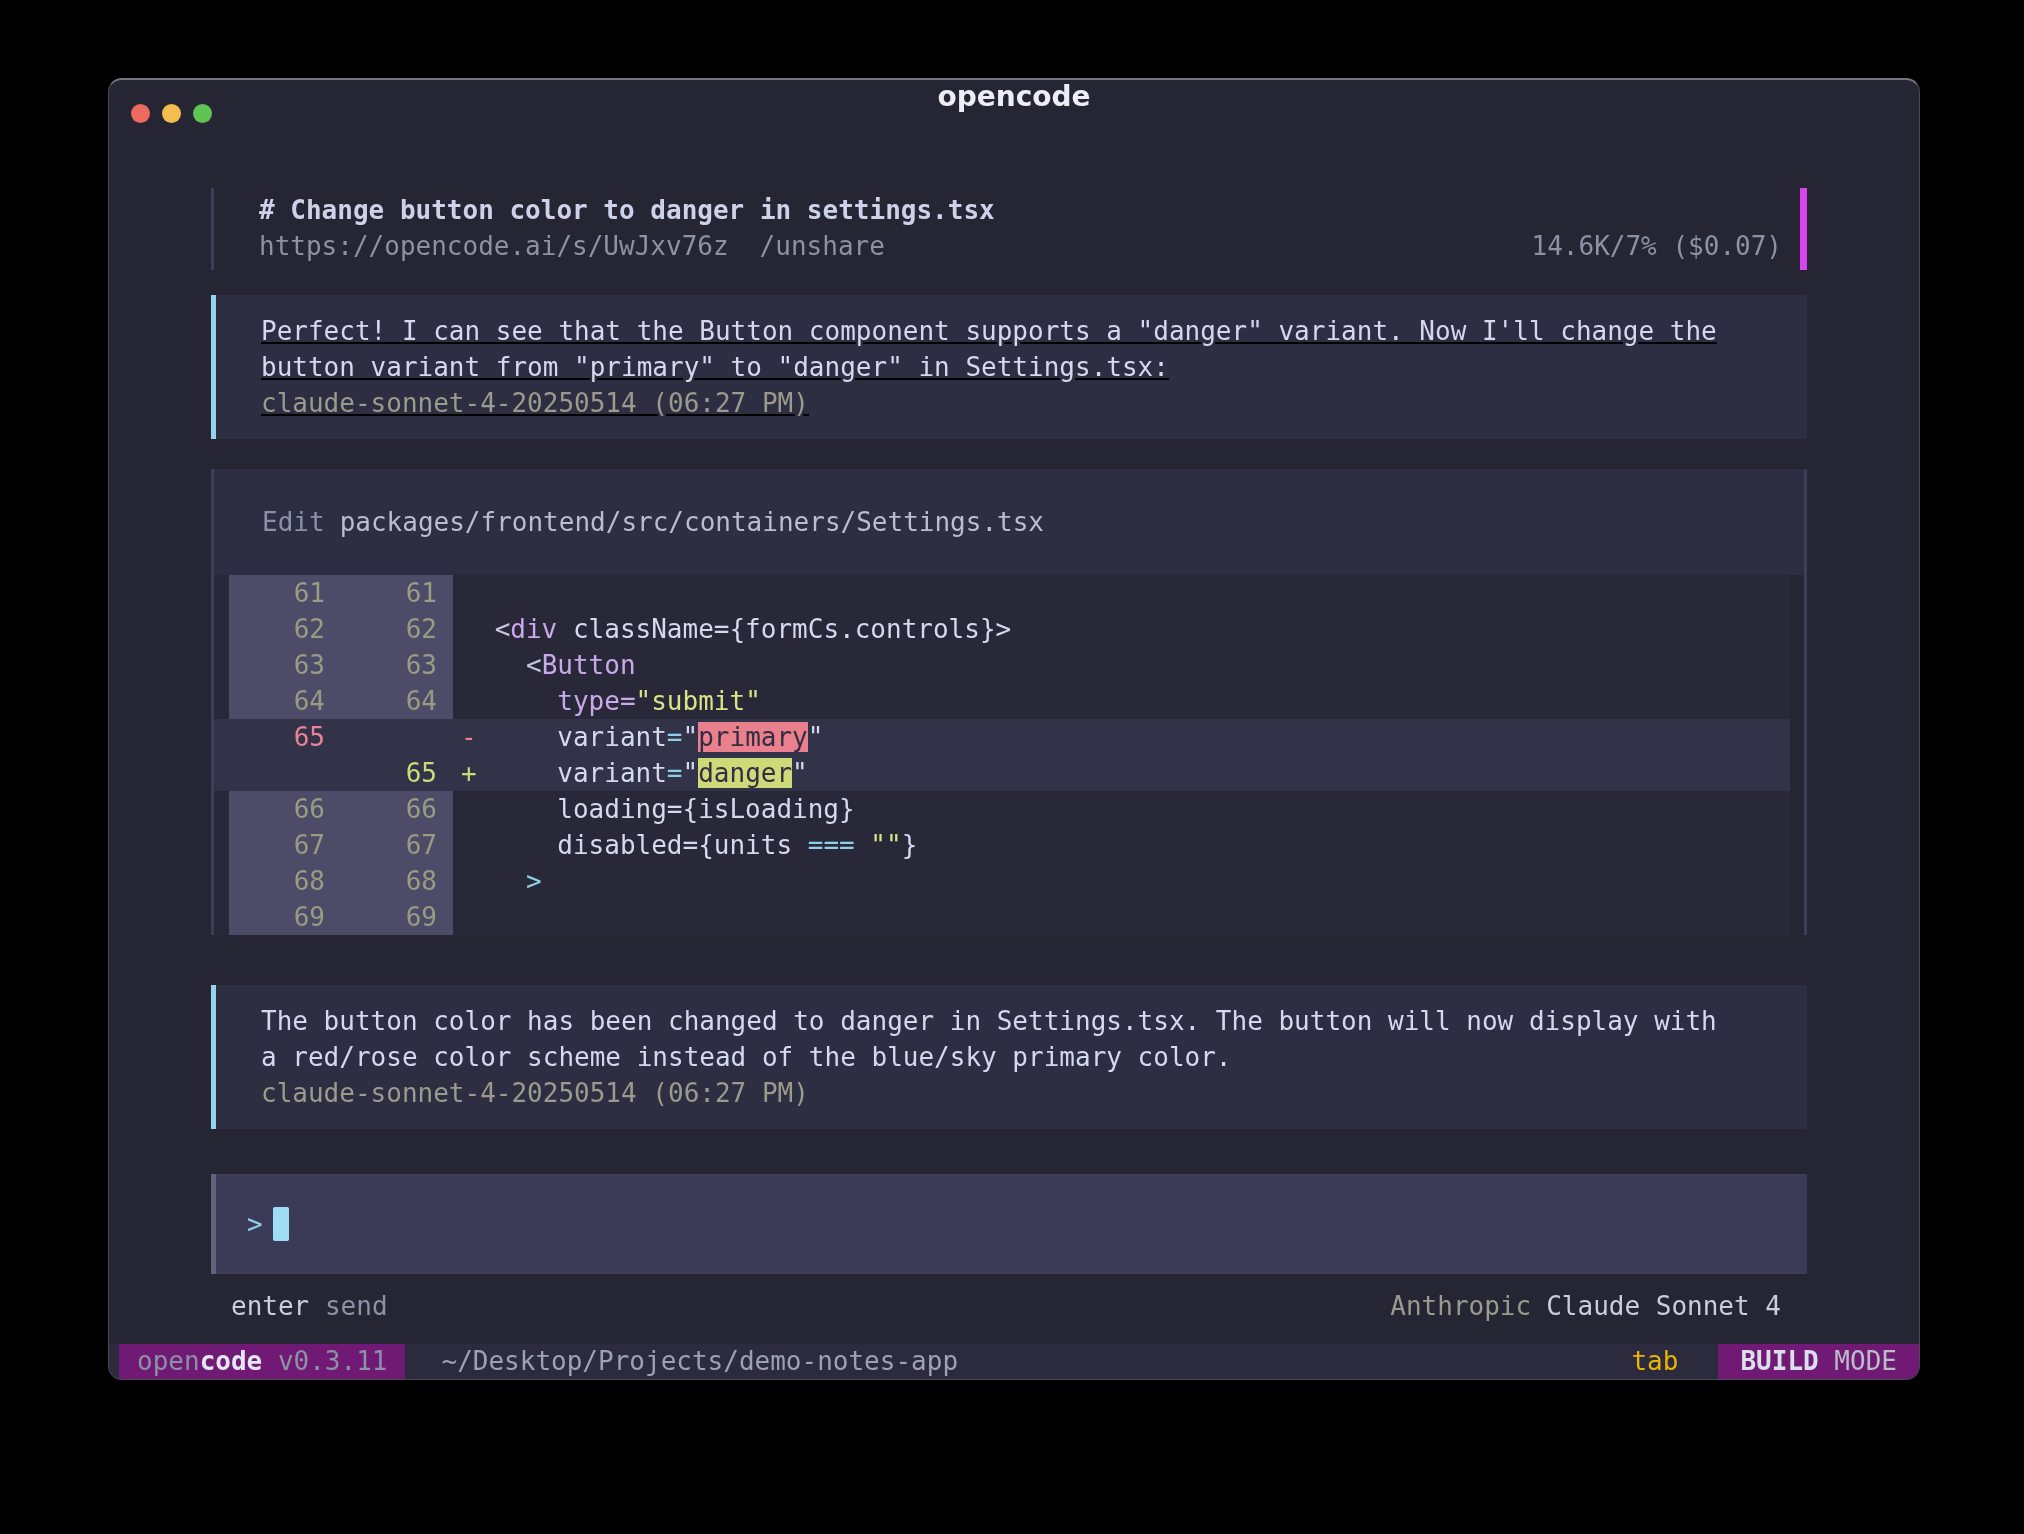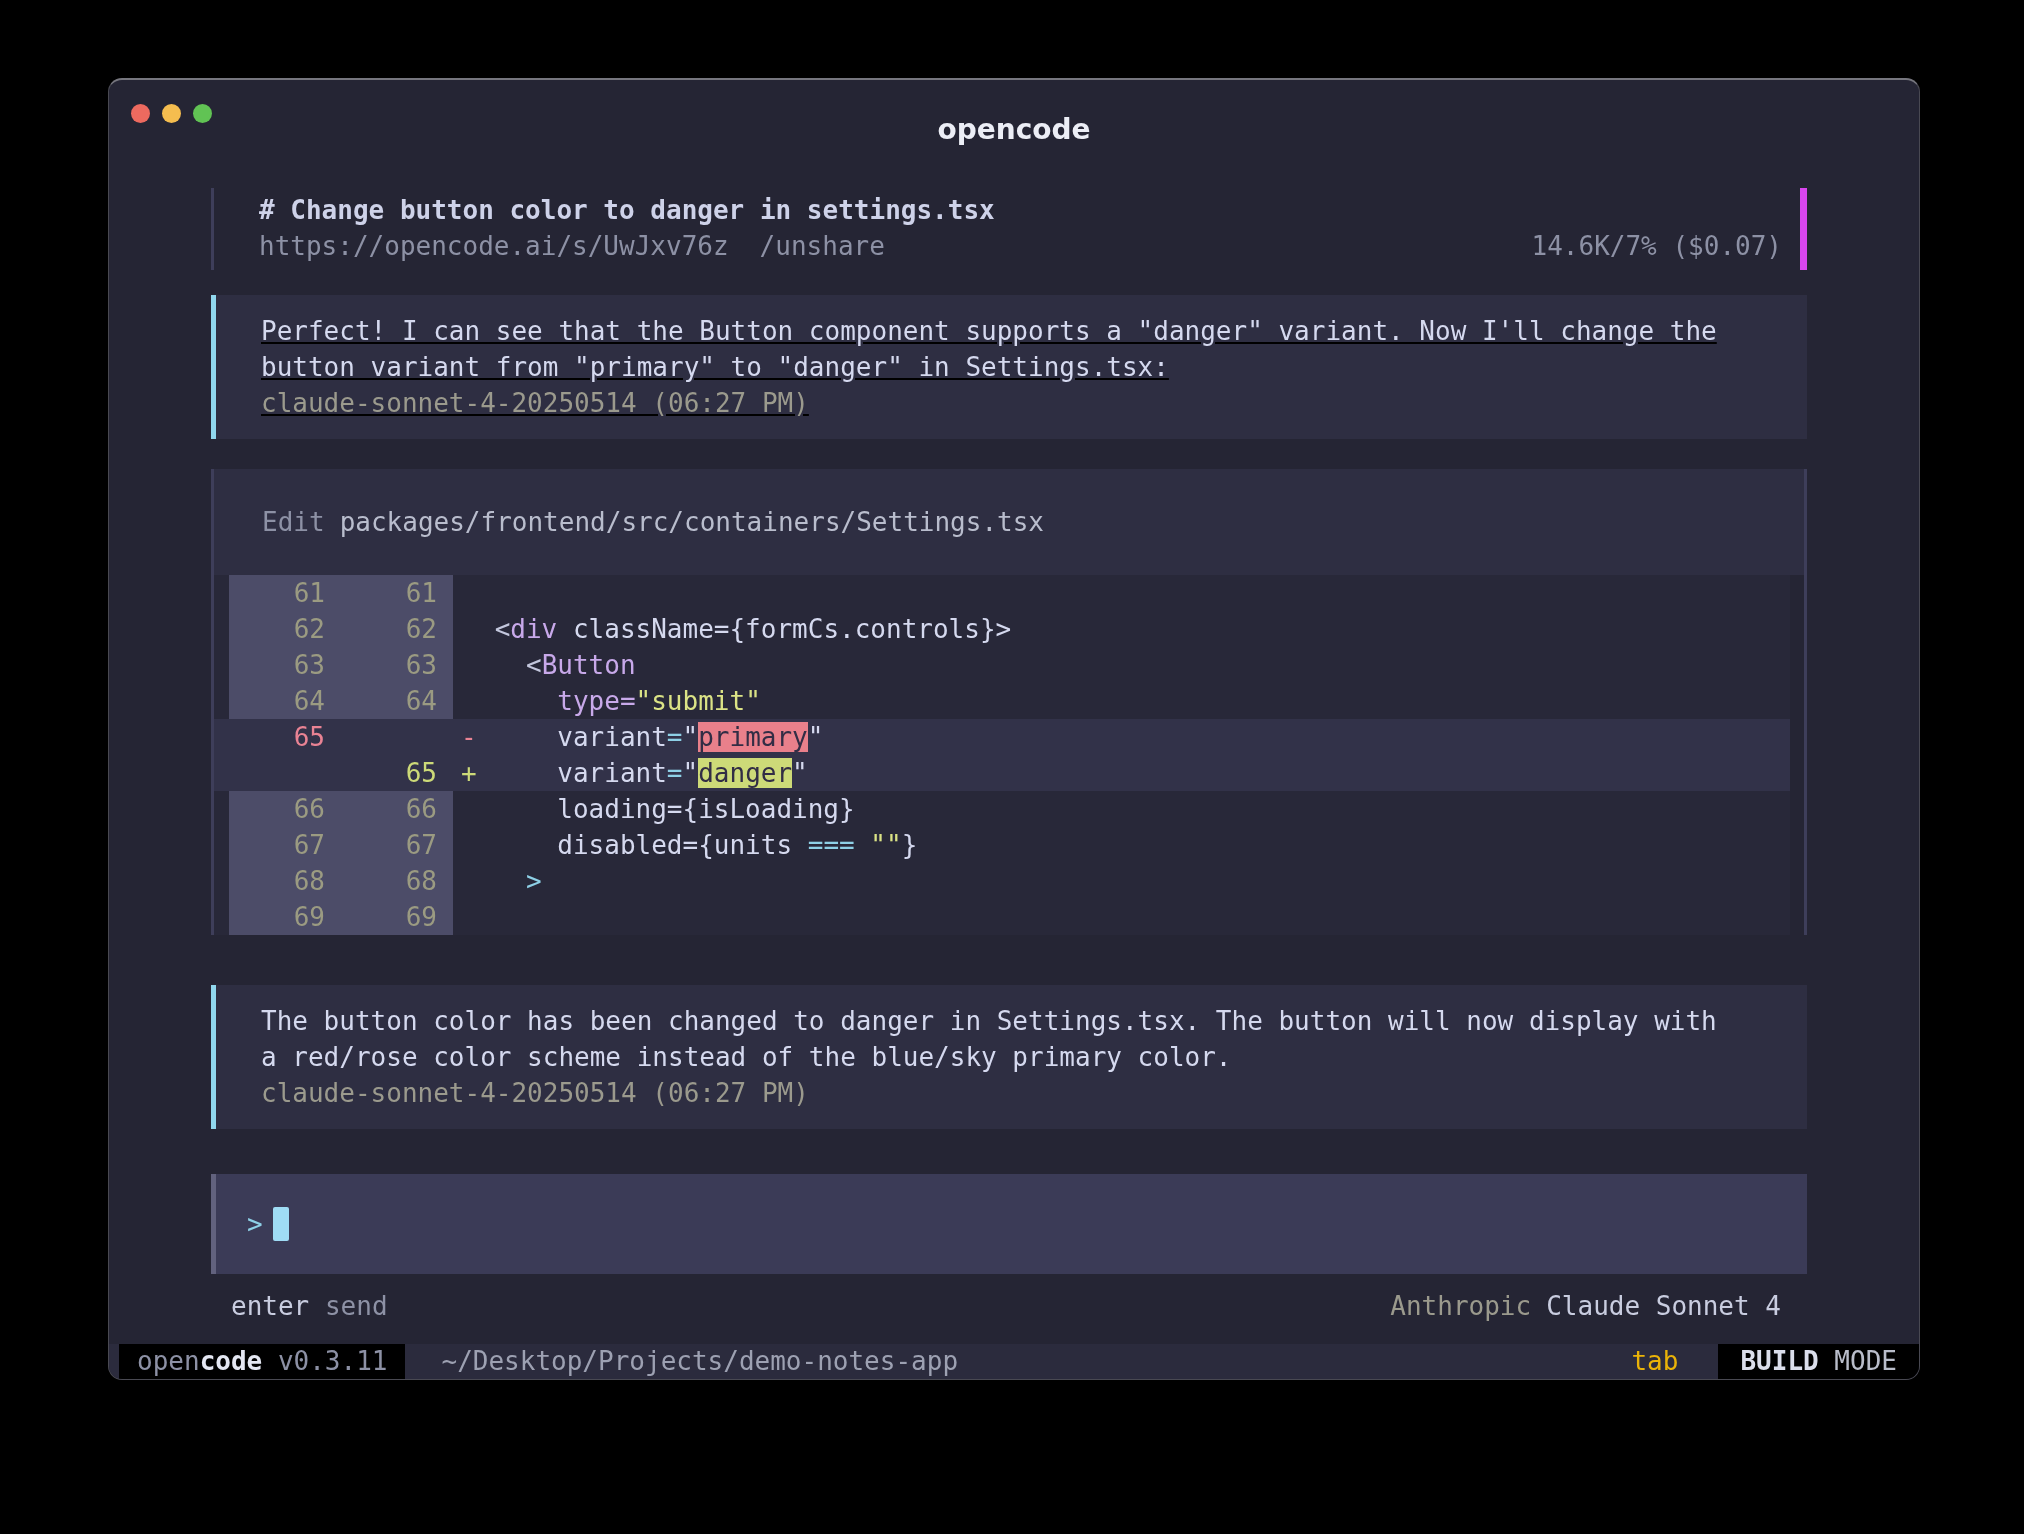--- a/index.html
+++ b/index.html
@@ -1,20 +1,20 @@
 <!DOCTYPE html>
 <html style="--accent-cyan: #90d7ee; --removed: #e98394; --added: #cdda78; --removed-bg: #e9808b; --added-bg: #cdda78; --window-bg: #252534; --panel-bg: #2e2e42;"><head>
 <meta charset="utf-8">
 <style>
   html,body{margin:0;padding:0;background:#000;}
   body{width:2024px;height:1534px;position:relative;font-family:"DejaVu Sans Mono",monospace;-webkit-font-smoothing:antialiased;}
   .window{position:absolute;left:108px;top:78px;width:1812px;height:1302px;background:#252534;
     border:1px solid #494952;border-top:2px solid #76767e;border-radius:14px;box-sizing:border-box;overflow:hidden;}
   
-  .titlebar{position:absolute;top:0;left:0;right:0;height:66px;display:flex;align-items:flex-end;justify-content:center;}
+  .titlebar{position:absolute;top:0;left:0;right:0;height:66px;display:flex;align-items:flex-start;justify-content:center;}
   .lights{position:absolute;left:22px;top:24px;display:flex;gap:12px;}
   .light{width:19px;height:19px;border-radius:50%;}
   .light.red{background:#ed6a5f;} .light.yellow{background:#f5bd4f;} .light.green{background:#61c354;}
   .win-title{font-family:"DejaVu Sans",sans-serif;font-weight:bold;font-size:28px;color:#eceef6;}
   
   .content{position:absolute;left:102px;top:0;width:1596px;}
   .block{position:absolute;left:0;width:1596px;box-sizing:border-box;font-size:26px;line-height:36px;}
   
   .session-header{top:108px;height:82px;border-left:3px solid #3e3e5a;border-right:7px solid #d946ef;padding:4px 18px 4px 45px;}
   .sh-title{font-weight:bold;color:#ced2e9;white-space:nowrap;}
@@ -56,21 +56,21 @@
   .prompt-symbol{color:#8ed0e6;white-space:pre;}
   .cursor{display:inline-block;width:16px;height:34px;background:#9fdcf5;border-radius:2px;margin-left:10px;vertical-align:middle;}
   
   .hints{top:1208px;display:flex;color:#8d91a5;padding:0 26px 0 20px;}
   .hint-key{color:#c9cde0;}
   .hints .spacer{flex:1;}
   .hint-provider{color:#9b9a8d;}
   .hint-model{color:#c9cde0;margin-left:15px;}
   
   .statusbar{position:absolute;left:0;right:0;bottom:0;height:35px;background:#2b2b3d;display:flex;align-items:stretch;font-size:26px;line-height:35px;border-radius:0 0 13px 13px;}
-  .chip{background:#000000;display:flex;align-items:center;padding:0 18px;white-space:pre;}
+  .chip{background:#701a75;display:flex;align-items:center;padding:0 18px;white-space:pre;}
   .chip-left{margin-left:10px;}
   .brand-open{color:#8d91a5;}
   .brand-code{color:#e4e7f2;font-weight:bold;}
   .version{color:#8d91a5;}
   .cwd{color:#9da1b2;margin-left:36px;display:flex;align-items:center;white-space:pre;}
   .sb-spacer{flex:1;}
   .tab-hint{color:#eab308;display:flex;align-items:center;margin-right:40px;}
   .chip-right{padding:0 22px;}
   .mode-primary{color:#dbdeeb;font-weight:bold;}
   .mode-secondary{color:#b9bdca;}

